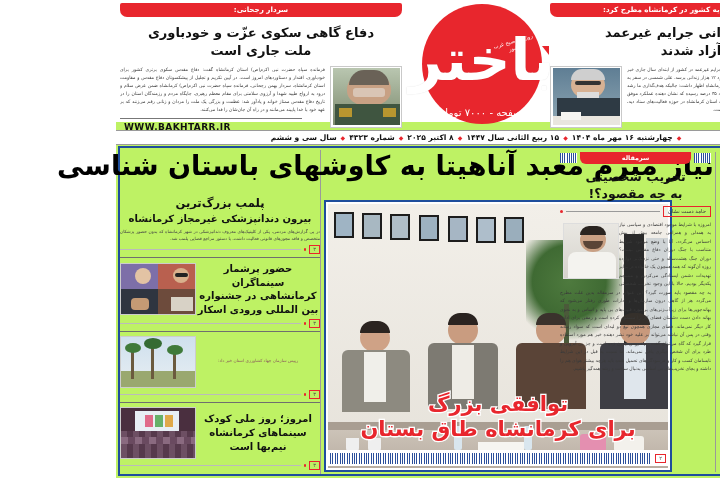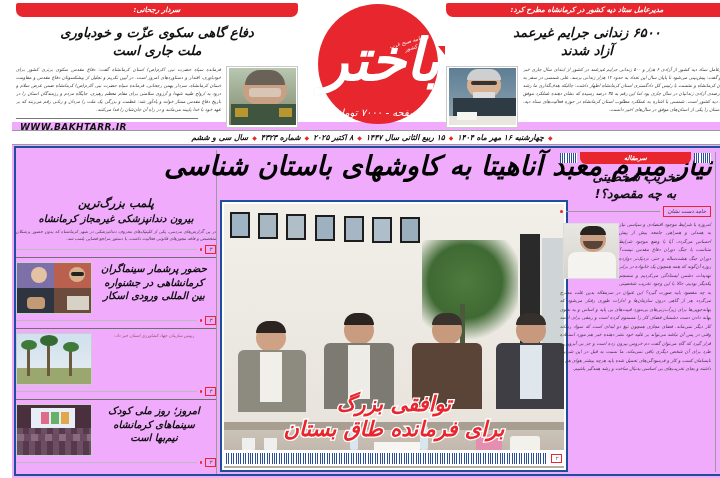--- a/index.html
+++ b/index.html
@@ -7,24 +7,23 @@
 
   html, body {
     width: 720px; height: 478px;
     overflow: hidden;
     background: #ffffff;
     font-family: "DejaVu Sans", "Liberation Sans", sans-serif;
   }
 
   #page {
     position: relative;
-    width: 708px; height: 478px;
-    background: #f0abfc;
+    width: 604px; height: 478px;
+    background: #bef264;
     direction: rtl;
-    font-style: italic;
   }
 
   
   .top-band {
     position: absolute; top: 0; left: 0;
     width: 720px; height: 122px;
     background: #ffffff;
   }
 
   
@@ -209,21 +208,21 @@
   }
   .sb-head {
     font-size: 11.5px; font-weight: bold; color: #111;
     text-align: center; line-height: 1.38; letter-spacing: -.2px;
   }
   .sb-head.small { font-size: 10px; }
   .sb-body {
     font-size: 4.4px; line-height: 1.72; color: #444;
     text-align: justify; margin-top: 2px;
   }
-  .sb-row { display: flex; gap: 0; margin-top: 2px; }
+  .sb-row { display: flex; gap: 0; align-items: center; margin-top: 2px; }
   .sb-row .txt { flex: 1; }
   .sb-thumb {
     width: 76px; height: 52px;
     border: 1px solid #ccc;
     flex: 0 0 auto; overflow: hidden; position: relative;
   }
 
   
   .center-photo {
     position: absolute;
@@ -591,21 +590,21 @@
       <div style="position:absolute;left:18px;bottom:16px;width:13px;height:14px;background:#efefef;border-radius:0 0 4px 4px;"></div>
       <div style="position:absolute;left:40px;bottom:16px;width:13px;height:14px;background:#efefef;border-radius:0 0 4px 4px;"></div>
       <div style="position:absolute;left:126px;bottom:18px;width:8px;height:24px;background:#d9e6ee;border-radius:2px;"></div>
       <div style="position:absolute;left:196px;bottom:18px;width:8px;height:24px;background:#d9e6ee;border-radius:2px;"></div>
       <div style="position:absolute;left:252px;bottom:16px;width:26px;height:18px;background:#e48fb0;border-radius:3px;"></div>
       <div style="position:absolute;left:286px;bottom:16px;width:30px;height:16px;background:#f3f1ec;border-radius:3px;"></div>
       <div style="position:absolute;left:150px;bottom:14px;width:46px;height:12px;background:#f6f5f1;"></div>
 
       <div class="photo-overlay">
         <span class="l1">توافقی بزرگ</span>
-        <span class="l2">برای فرمانده طاق بستان</span>
+        <span class="l2">برای کرمانشاه طاق بستان</span>
       </div>
 
       <div class="barcode-strip">
         <div class="box">۲</div>
         <div class="bars"></div>
       </div>
     </div>
   </div>
 
   <div class="sidebar-right">

